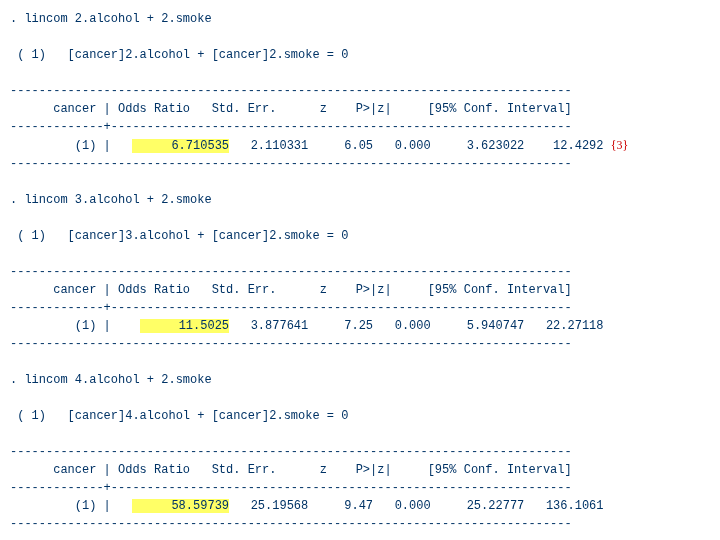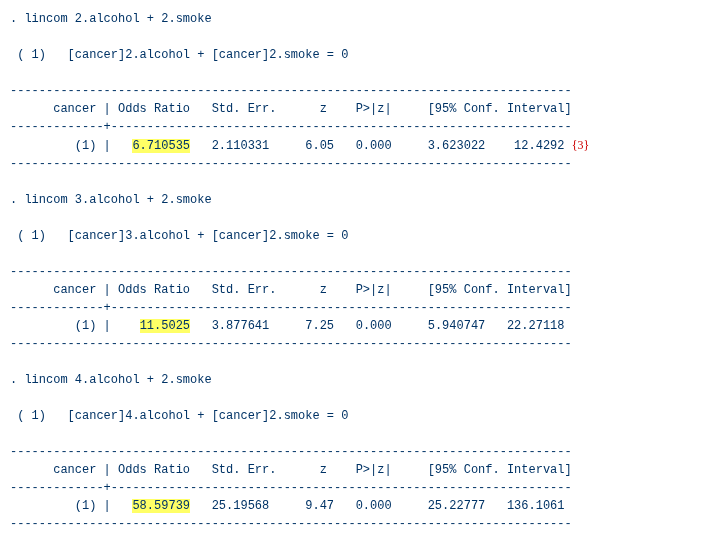--- a/index.html
+++ b/index.html
@@ -8,20 +8,21 @@
     color: #003366;
     background: #ffffff;
     margin: 0;
     padding: 10px 0 0 10px;
     line-height: 1.5;
     width: 720px;
     box-sizing: border-box;
   }
   .hl {
     background-color: #ffff66;
+    padding-left: 39px;
   }
   .annot {
     color: #cc0000;
     font-family: Georgia, serif;
     font-size: 12px;
   }
   .block {
     white-space: pre;
   }
   .line {

